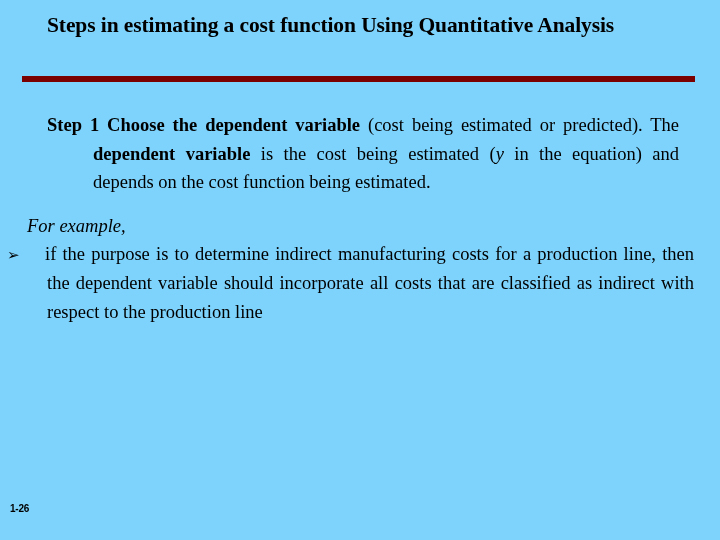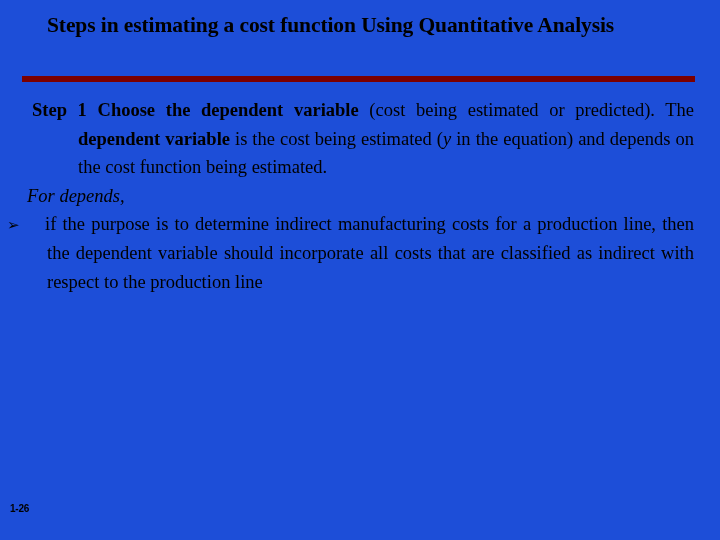--- a/index.html
+++ b/index.html
@@ -11,21 +11,21 @@
     height: 540px;
     background: #ffffff;
     font-family: "Liberation Serif", "DejaVu Serif", serif;
     color: #000000;
     overflow: hidden;
   }
   .slide {
     position: relative;
     width: 720px;
     height: 540px;
-    background: #1d4ed8;
+    background: #7dd3fc;
   }
 
   
   .title-block {
     position: absolute;
     left: 47px;
     top: 12px;
     width: 648px;
   }
   .slide-title {
@@ -61,21 +61,21 @@
     font-family: "Liberation Serif", "DejaVu Serif", serif;
     font-size: 18.5px;
     line-height: 28.6px;
     color: #000000;
     text-align: justify;
     text-justify: inter-word;
   }
 
   
   .step-para {
-    margin: 0;
+    margin: 15px;
     padding-left: 78px;
     padding-right: 26px;
     text-indent: -46px;
   }
   .step-para b {
     font-weight: bold;
   }
   .step-para i {
     font-style: italic;
   }
@@ -130,21 +130,21 @@
   <div class="title-block">
     <h1 class="slide-title">Steps in estimating a cost function Using Quantitative Analysis</h1>
   </div>
 
   <div class="divider"></div>
 
   <div class="body-block">
 
     <p class="para step-para"><b>Step 1</b><span>&nbsp;</span><b>Choose the dependent variable</b><span> (cost being estimated or predicted). The </span><b>dependent variable</b><span> is the cost being estimated (</span><i>y</i><span> in the equation) and depends on the cost function being estimated.</span></p>
 
-    <p class="para for-example">For depends,</p>
+    <p class="para for-example">For example,</p>
 
     <p class="para bullet-para"><span class="bullet-marker">➢</span><span class="bullet-gap"></span><span>if the purpose is to determine indirect manufacturing costs for a production line, then the dependent variable should incorporate all costs that are classified as indirect with respect to the production line</span></p>
 
   </div>
 
   <div class="footer">1-26</div>
 
 </div>
 
 </body></html>

